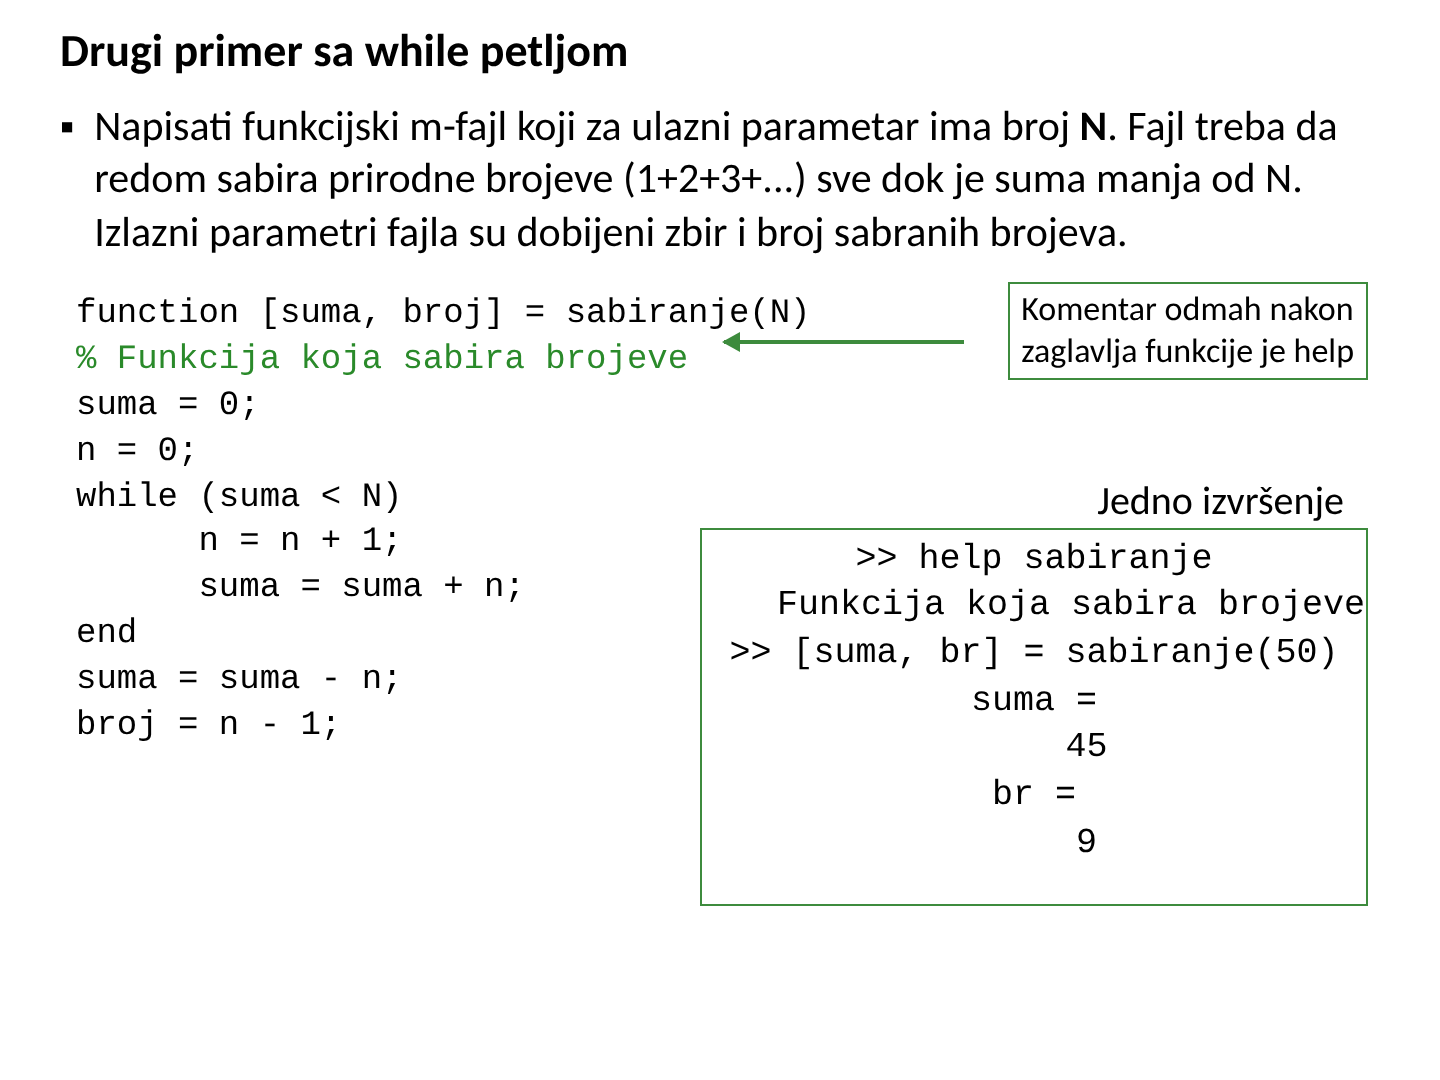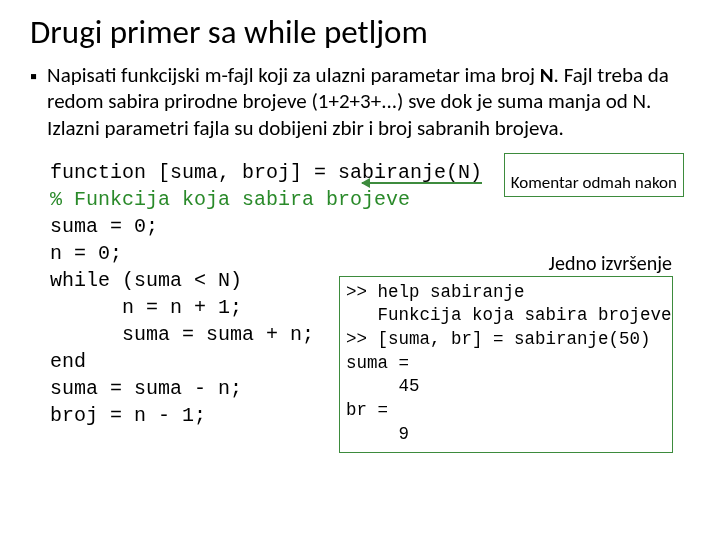--- a/index.html
+++ b/index.html
@@ -13,22 +13,22 @@
     overflow: hidden;
   }
   .slide {
     padding: 12px 30px 10px 30px;
     box-sizing: border-box;
     width: 100%;
     height: 100%;
     position: relative;
   }
   .title {
-    font-size: 33px;
-    font-weight: 400;
+    font-size: 23px;
+    font-weight: 700;
     color: #000;
     margin: 0 0 10px 0;
   }
   .body-row {
     display: flex;
     align-items: flex-start;
     margin-bottom: 18px;
   }
   .bullet {
     font-size: 20px;
@@ -44,60 +44,61 @@
   }
   .body-text .bold {
     font-weight: 700;
   }
   .lower {
     position: relative;
     width: 100%;
   }
   .code-block {
     font-family: "Courier New", monospace;
-    font-size: 20px;
+    font-size: 17px;
     line-height: 1.35;
     color: #000;
     white-space: pre;
-    margin-left: 20px;
+    margin-left: 8px;
   }
   .code-green {
     color: #2a8a2a;
   }
   .help-box {
     position: absolute;
     top: -6px;
     right: 6px;
     border: 1.5px solid #3d8b3d;
     color: #000;
     font-size: 17px;
     line-height: 1.25;
-    padding: 18px 6px 3px 6px;
+    padding: 2px 6px 3px 6px;
     background: #fff;
   }
   .exec-label {
     position: absolute;
     top: 92px;
     right: 18px;
     font-size: 20px;
     color: #000;
   }
   .output-box {
     position: absolute;
     top: 117px;
-    right: 17px;
+    right: 6px;
     width: 320px;
     border: 1.5px solid #3d8b3d;
-    padding: 4px 6px 6px 6px;
+    padding: 4px 6px 18px 6px;
     font-family: "Courier New", monospace;
     font-size: 17.5px;
     line-height: 1.35;
     color: #000;
     white-space: pre;
     background: #fff;
+    text-align: center;
   }
   .arrow {
     position: absolute;
     top: 23px;
     left: 332px;
     width: 120px;
     height: 2px;
     background: #3d8b3d;
   }
   .arrow::before {
@@ -134,20 +135,21 @@
 <span>      n = n + 1;</span>
 <span>      suma = suma + n;</span>
 <span>end</span>
 <span>suma = suma - n;</span>
 <span>broj = n - 1;</span></div>
 
     <div class="arrow"></div>
 
     <div class="help-box">
       <div>Komentar odmah nakon</div>
+      <div>zaglavlja funkcije je help</div>
     </div>
 
     <div class="exec-label">Jedno izvršenje</div>
 
     <div class="output-box"><span>&gt;&gt; help sabiranje</span>
 <span>   Funkcija koja sabira brojeve</span>
 <span>&gt;&gt; [suma, br] = sabiranje(50)</span>
 <span>suma =</span>
 <span>     45</span>
 <span>br =</span>

